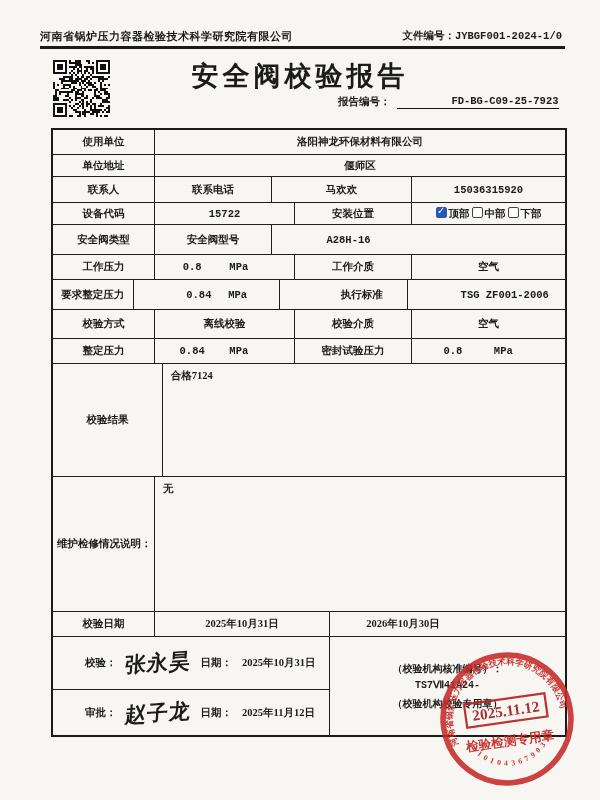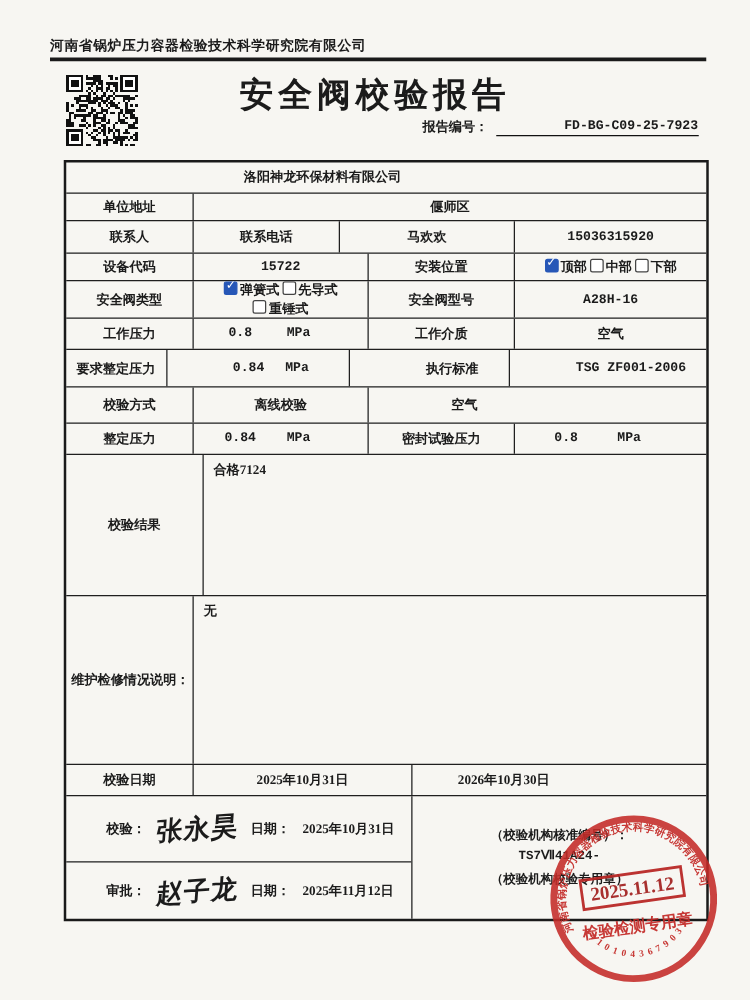--- a/index.html
+++ b/index.html
@@ -49,20 +49,21 @@
   .orgcell{display:flex;flex-direction:column;align-items:center;justify-content:center;font-size:10px;font-weight:700;line-height:1.75;border-right:none;}
   
   .seal{position:absolute;left:436px;top:648px;width:142px;height:142px;transform:rotate(-8deg);opacity:.93;}
 </style>
 </head>
 <body>
 
 <div class="page">
 
   <div class="hdr-company">河南省锅炉压力容器检验技术科学研究院有限公司</div>
+  <div class="hdr-doc"><span>文件编号：</span><span class="mono">JYBGF001-2024-1/0</span></div>
   <div class="hdr-rule"></div>
 
   <svg class="qr" viewBox="0 0 29 29" shape-rendering="crispEdges">
       <g id="qrg" fill="#111">
         <rect x="0" y="0" width="7" height="7"></rect>
         <rect x="1" y="1" width="5" height="5" fill="#fff"></rect>
         <rect x="2" y="2" width="3" height="3"></rect>
         <rect x="22" y="0" width="7" height="7"></rect>
         <rect x="23" y="1" width="5" height="5" fill="#fff"></rect>
         <rect x="24" y="2" width="3" height="3"></rect>
@@ -387,20 +388,21 @@
   <div class="title">安全阀校验报告</div>
 
   <div class="report-line">
     <span class="rlabel">报告编号：</span>
     <span class="rvalue mono">FD-BG-C09-25-7923</span>
   </div>
 
   <div class="doc-table">
 
     <div class="trow" style="height:25px;">
+      <div class="cell lab" style="width:102px;">使用单位</div>
       <div class="cell" style="width:410px;">洛阳神龙环保材料有限公司</div>
     </div>
 
     <div class="trow" style="height:22px;">
       <div class="cell lab" style="width:102px;">单位地址</div>
       <div class="cell" style="width:410px;">偃师区</div>
     </div>
 
     <div class="trow" style="height:26px;">
       <div class="cell lab" style="width:102px;">联系人</div>
@@ -426,36 +428,20 @@
           <span class="opt">
               <span class="cbx" data-checked="false"></span>
               <span>下部</span>
             </span>
         </span>
       </div>
     </div>
 
     <div class="trow" style="height:30px;">
       <div class="cell lab" style="width:102px;">安全阀类型</div>
-      <div class="cell" style="width:140px;">
-        <span class="optgroup">
-          <span class="opt">
-              <span class="cbx" data-checked="true"></span>
-              <span>弹簧式</span>
-            </span>
-          <span class="opt">
-              <span class="cbx" data-checked="false"></span>
-              <span>先导式</span>
-            </span>
-          <span class="opt">
-              <span class="cbx" data-checked="false"></span>
-              <span>重锤式</span>
-            </span>
-        </span>
-      </div>
       <div class="cell lab" style="width:117px;">安全阀型号</div>
       <div class="cell mono" style="width:153px;">A28H-16</div>
     </div>
 
     <div class="trow" style="height:25px;">
       <div class="cell lab" style="width:102px;">工作压力</div>
       <div class="cell pressure" style="width:140px;">
           <span class="pv mono">0.8</span>
           <span class="pu mono">MPa</span>
         </div>
@@ -469,20 +455,21 @@
           <span class="pv mono">0.84</span>
           <span class="pu mono">MPa</span>
         </div>
       <div class="cell lab" style="width:117px;">执行标准</div>
       <div class="cell mono" style="width:153px;">TSG ZF001-2006</div>
     </div>
 
     <div class="trow" style="height:29px;">
       <div class="cell lab" style="width:102px;">校验方式</div>
       <div class="cell" style="width:140px;">离线校验</div>
+      <div class="cell lab" style="width:117px;">校验介质</div>
       <div class="cell" style="width:153px;">空气</div>
     </div>
 
     <div class="trow" style="height:25px;">
       <div class="cell lab" style="width:102px;">整定压力</div>
       <div class="cell pressure" style="width:140px;">
           <span class="pv mono">0.84</span>
           <span class="pu mono">MPa</span>
         </div>
       <div class="cell lab" style="width:117px;">密封试验压力</div>

